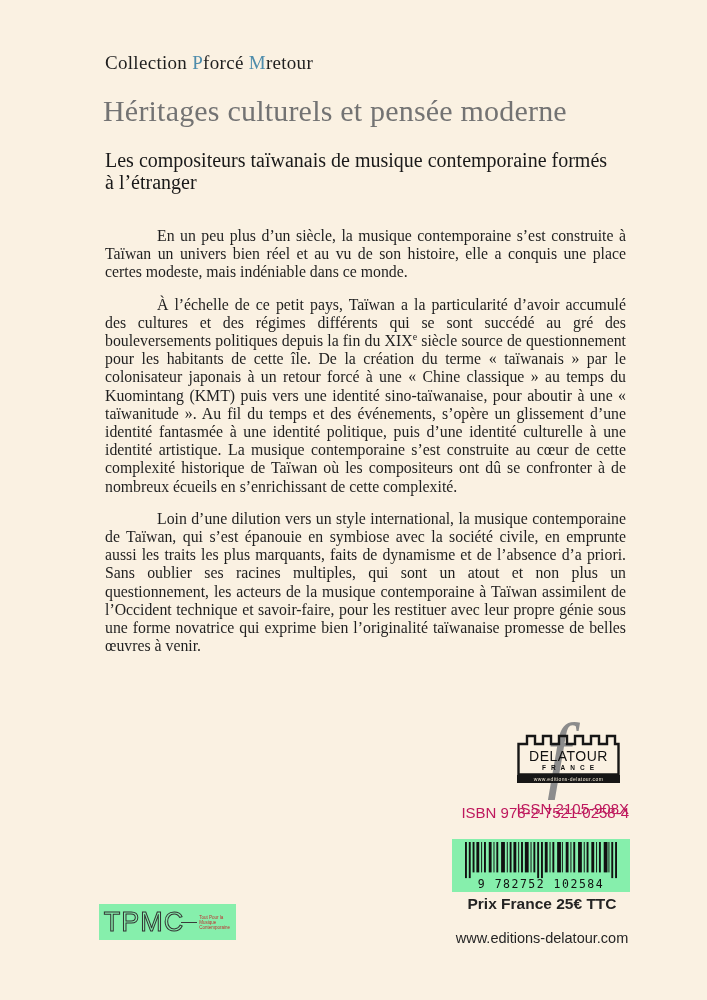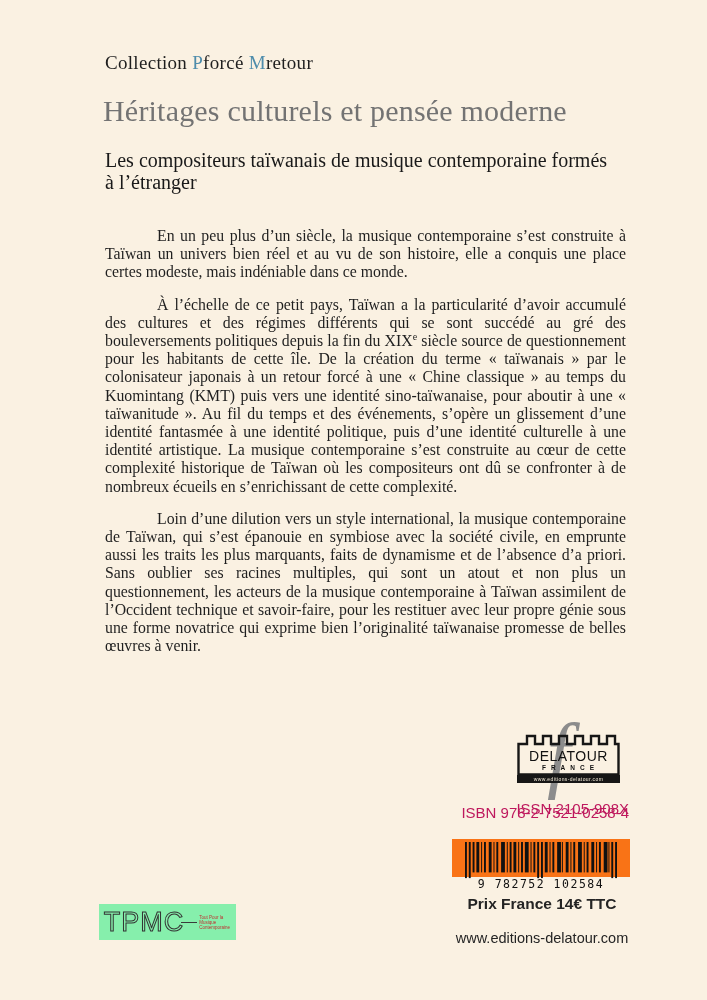--- a/index.html
+++ b/index.html
@@ -63,22 +63,22 @@
   
   .issn, .isbn {
     position:absolute; right:78px;
     font-family:"Liberation Sans", sans-serif;
     font-size:15px; color:#be185d; white-space:nowrap;
   }
   .issn { top:800px; }
   .isbn { top:804px;text-align:center; }
 
   .barcode {
-    position:absolute; left:452px; top:839px; width:178px; height:38px;
-    background:#f97316; text-align:center;
+    position:absolute; left:452px; top:839px; width:178px; height:53px;
+    background:#86efac; text-align:center;
   }
   .barcode svg { display:block; margin:3px auto 0 auto; }
   .barcode-digits {
     margin-top:-3px;
     font-family:"DejaVu Sans Mono", monospace;
     font-size:11.5px; letter-spacing:1.5px; color:#111; white-space:nowrap;
   }
 
   .price, .reference, .website {
     position:absolute; left:426px; width:232px; text-align:center;
@@ -178,21 +178,21 @@
           <rect x="133" y="0" width="3" height="32"></rect>
         <rect x="138" y="0" width="1" height="32"></rect>
           <rect x="141" y="0" width="2" height="32"></rect>
         <rect x="146" y="0" width="4" height="32"></rect>
           <rect x="151" y="0" width="1" height="32"></rect>
       </g>
     </svg>
     <div class="barcode-digits">9 782752 102584</div>
   </div>
 
-  <div class="price">Prix France 14€ TTC</div>
+  <div class="price">Prix France 25€ TTC</div>
   <div class="website">www.editions-delatour.com</div>
 
   <div class="tpmc">
     <span class="tpmc-text">TPMC</span>
     <span class="tpmc-dash"></span>
     <span class="tpmc-tag">Tout Pour la Musique Contemporaine</span>
   </div>
 
 </div>
 

